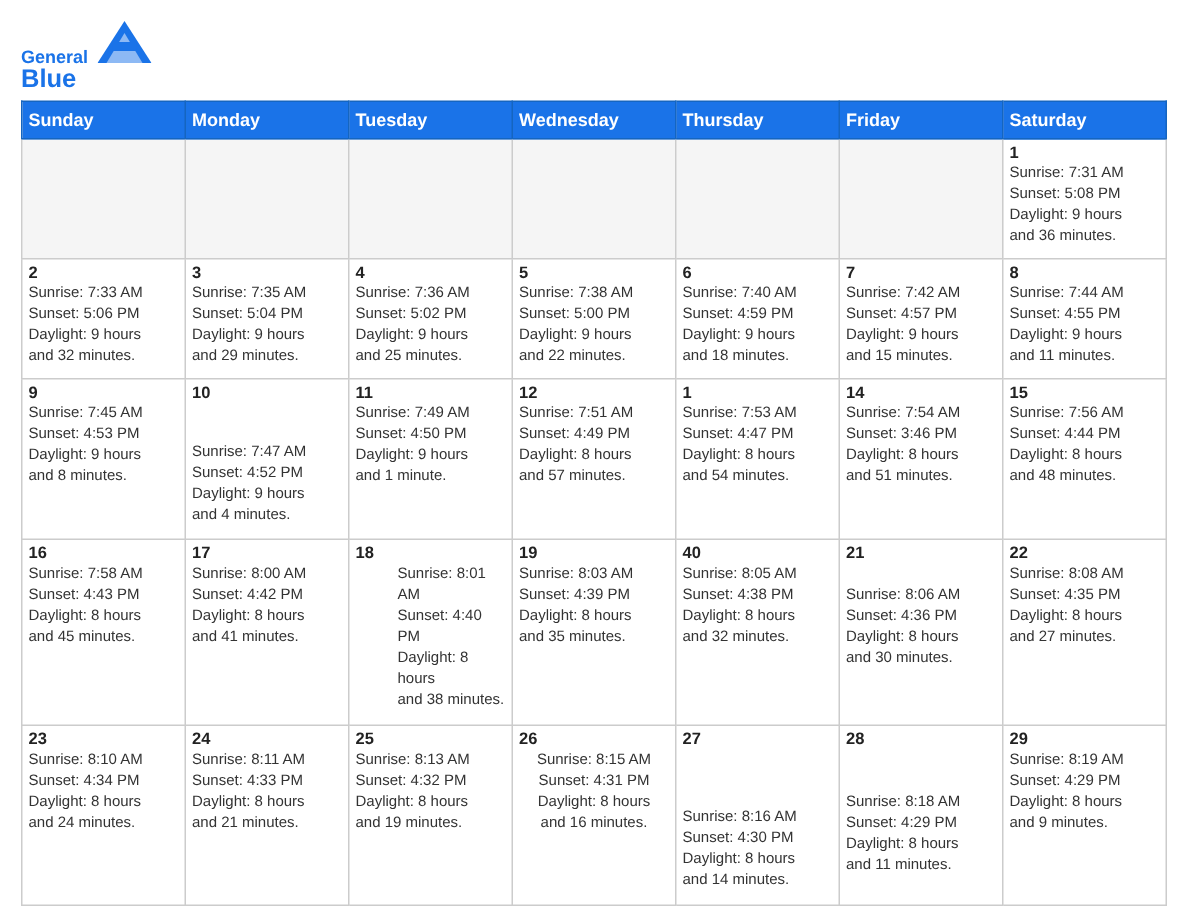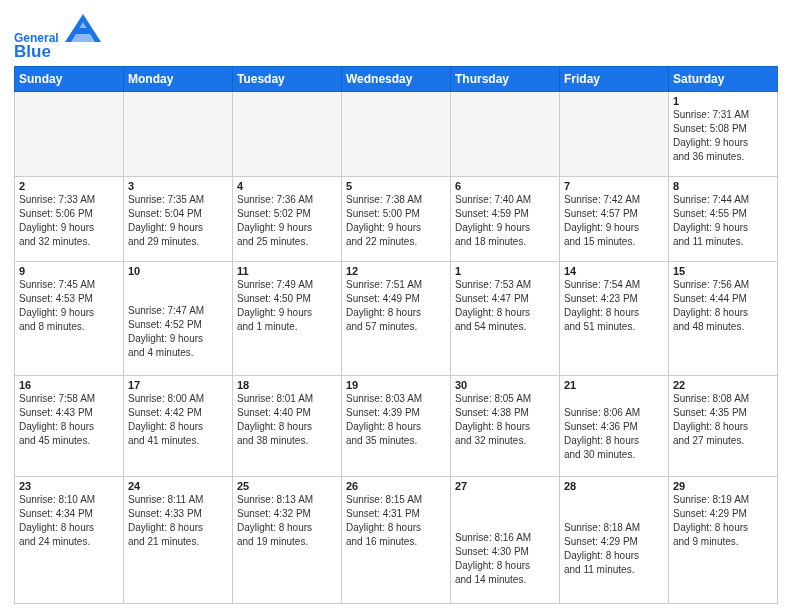--- a/index.html
+++ b/index.html
@@ -231,21 +231,21 @@
           <td>
             <span class="day-num">1</span>
             <div class="day-info" style="white-space: pre-line;">Sunrise: 7:53 AM
 Sunset: 4:47 PM
 Daylight: 8 hours
 and 54 minutes.</div>
           </td>
           <td>
             <span class="day-num">14</span>
             <div class="day-info" style="white-space: pre-line;">Sunrise: 7:54 AM
-Sunset: 4:23 PM
+Sunset: 3:46 PM
 Daylight: 8 hours
 and 51 minutes.</div>
           </td>
           <td>
             <span class="day-num">15</span>
             <div class="day-info" style="white-space: pre-line;">Sunrise: 7:56 AM
 Sunset: 4:44 PM
 Daylight: 8 hours
 and 48 minutes.</div>
           </td>
@@ -260,34 +260,34 @@
           </td>
           <td>
             <span class="day-num">17</span>
             <div class="day-info" style="white-space: pre-line;">Sunrise: 8:00 AM
 Sunset: 4:42 PM
 Daylight: 8 hours
 and 41 minutes.</div>
           </td>
           <td>
             <span class="day-num">18</span>
-            <div class="day-info" style="white-space: pre-line;">Sunrise: 8:01 AM
+            <div class="day-info" style="white-space: pre-line; margin-left: 28px;">Sunrise: 8:01 AM
 Sunset: 4:40 PM
 Daylight: 8 hours
 and 38 minutes.</div>
           </td>
           <td>
             <span class="day-num">19</span>
             <div class="day-info" style="white-space: pre-line;">Sunrise: 8:03 AM
 Sunset: 4:39 PM
 Daylight: 8 hours
 and 35 minutes.</div>
           </td>
           <td>
-            <span class="day-num">30</span>
+            <span class="day-num">40</span>
             <div class="day-info" style="white-space: pre-line;">Sunrise: 8:05 AM
 Sunset: 4:38 PM
 Daylight: 8 hours
 and 32 minutes.</div>
           </td>
           <td>
             <span class="day-num">21</span>
             <div class="day-info" style="white-space: pre-line; margin-top: 15px;">Sunrise: 8:06 AM
 Sunset: 4:36 PM
 Daylight: 8 hours
@@ -318,21 +318,21 @@
           </td>
           <td>
             <span class="day-num">25</span>
             <div class="day-info" style="white-space: pre-line;">Sunrise: 8:13 AM
 Sunset: 4:32 PM
 Daylight: 8 hours
 and 19 minutes.</div>
           </td>
           <td>
             <span class="day-num">26</span>
-            <div class="day-info" style="white-space: pre-line;">Sunrise: 8:15 AM
+            <div class="day-info" style="white-space: pre-line; text-align: center;">Sunrise: 8:15 AM
 Sunset: 4:31 PM
 Daylight: 8 hours
 and 16 minutes.</div>
           </td>
           <td>
             <span class="day-num">27</span>
             <div class="day-info" style="white-space: pre-line; margin-top: 39px;">Sunrise: 8:16 AM
 Sunset: 4:30 PM
 Daylight: 8 hours
 and 14 minutes.</div>

